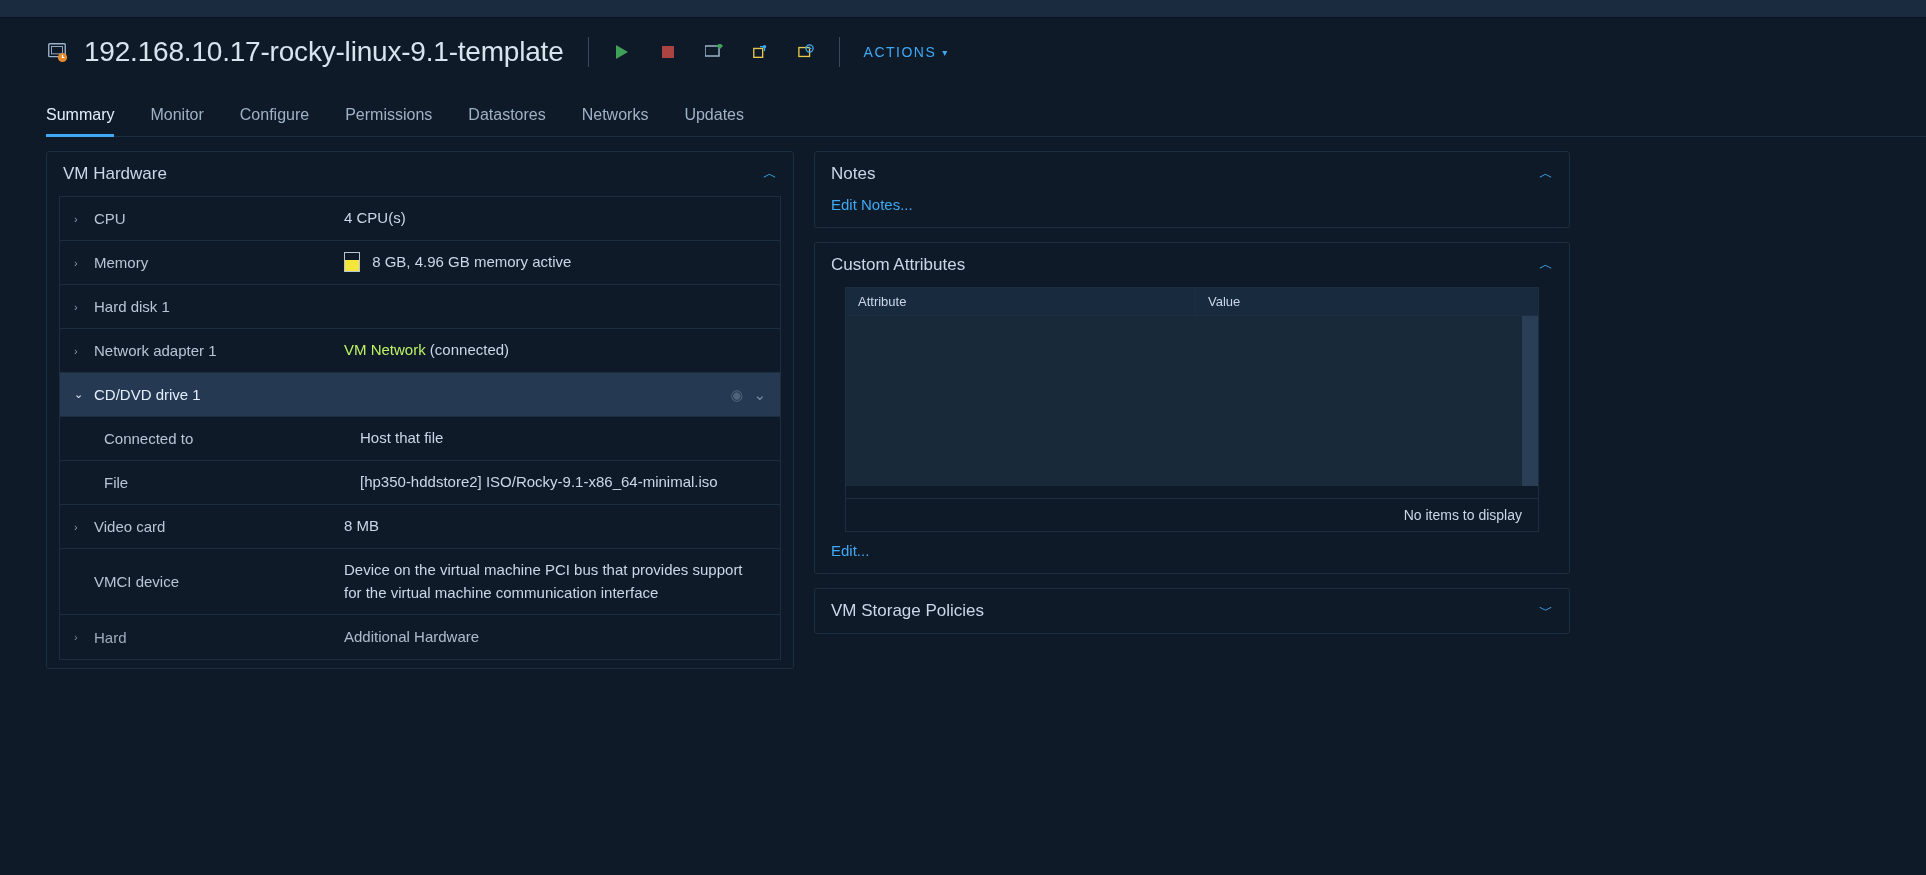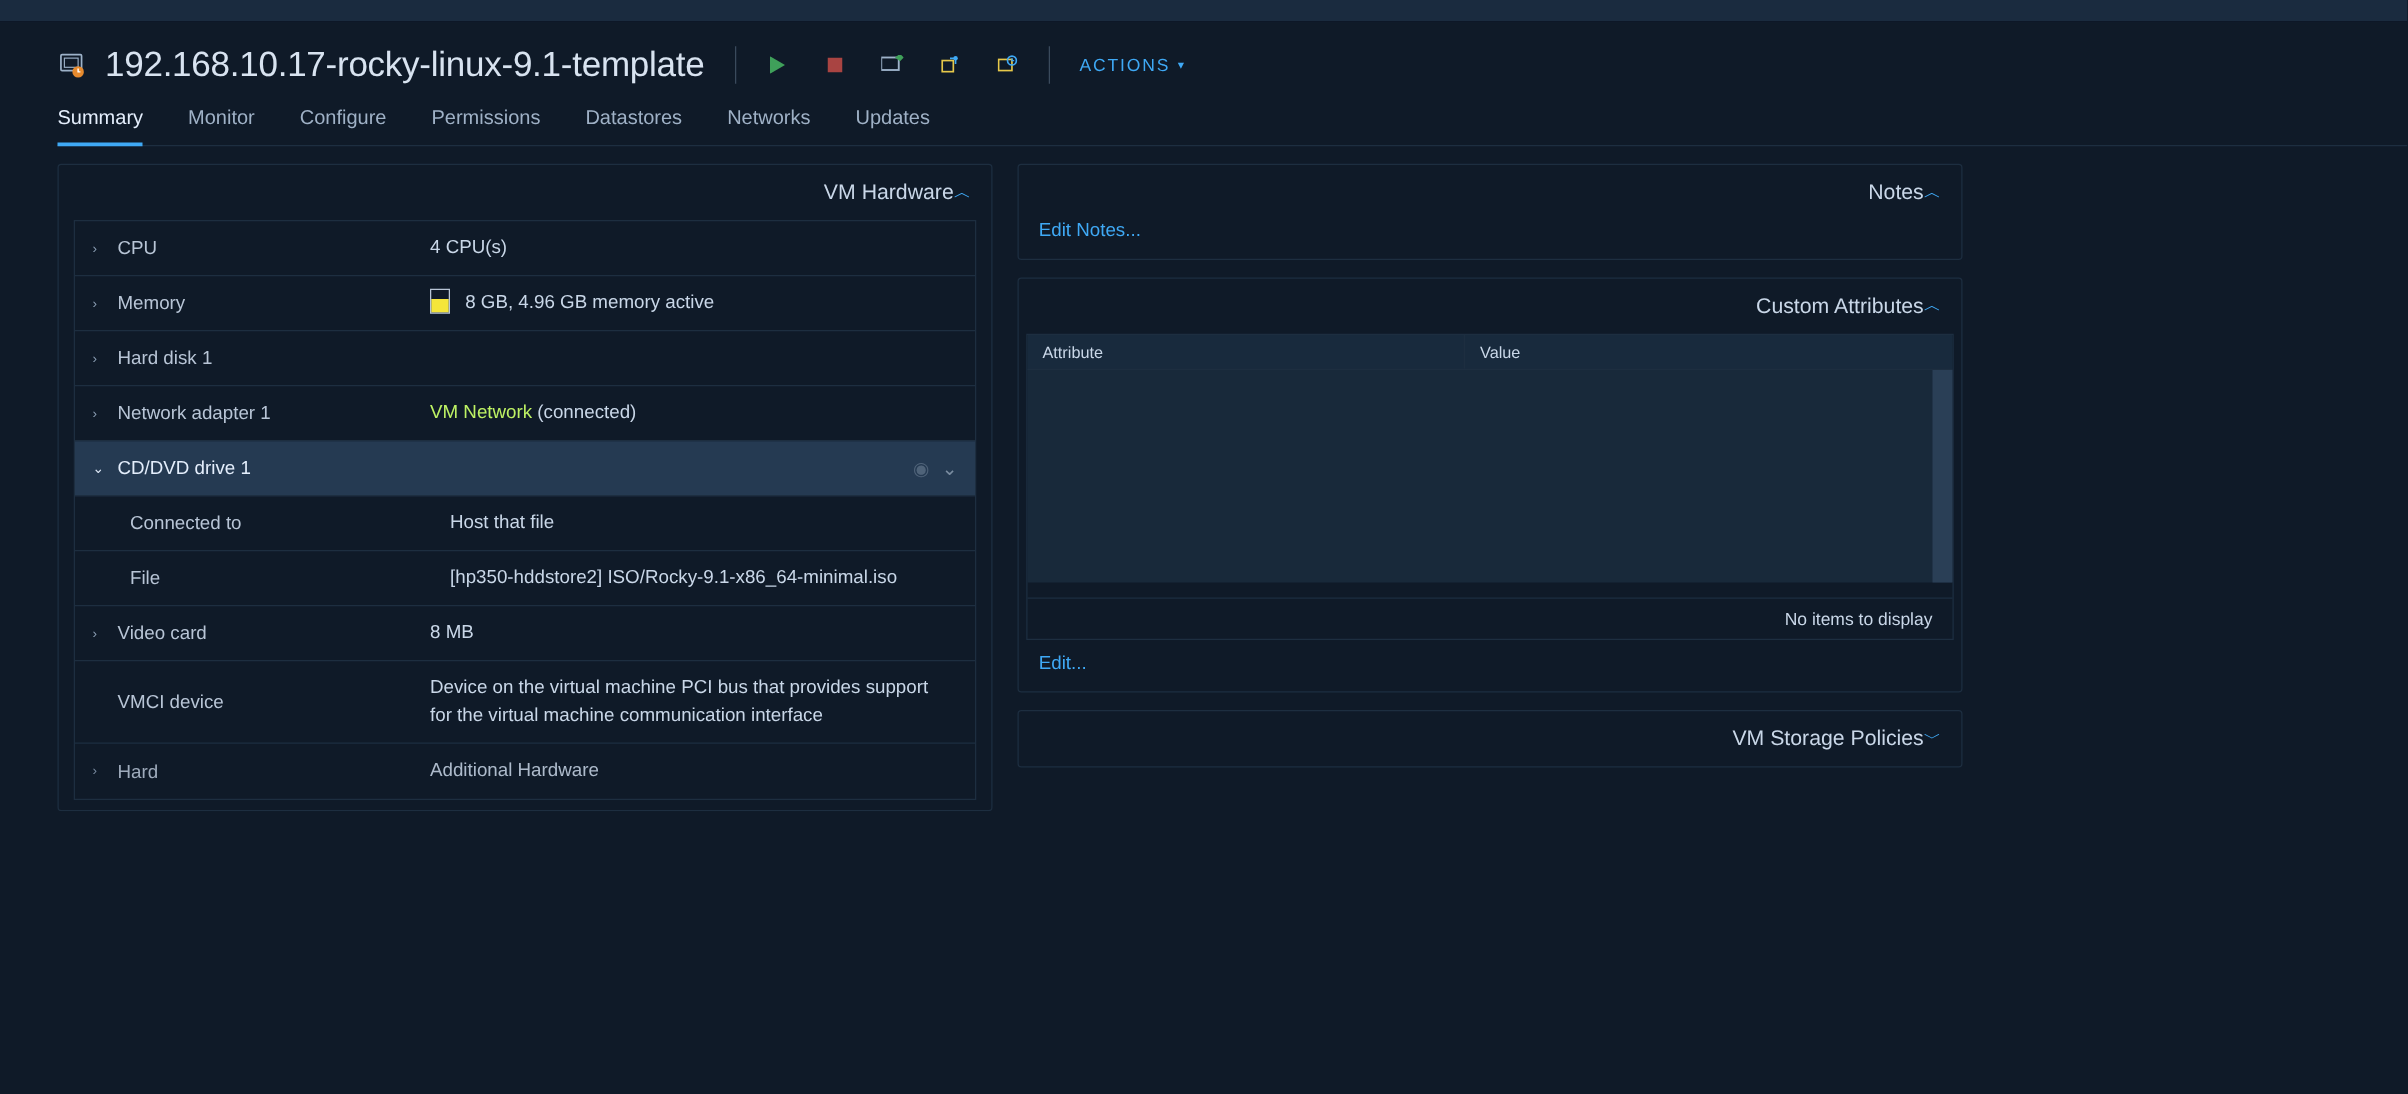--- a/index.html
+++ b/index.html
@@ -40,21 +40,21 @@
   font-size: 14px;
   letter-spacing: 1.5px;
   cursor: pointer;
   display: inline-flex;
   align-items: center;
   gap: 6px;
 }
 .actions-btn .chev { font-size: 10px; color: #3fa9f5; }
 
 
-.tabs { display: flex; gap: 36px; border-bottom: 1px solid #1d2e40; }
+.tabs { display: flex; gap: 36px; border-bottom: 1px solid #1d2e40; margin-top: 20px; }
 .tab {
   padding: 8px 0 12px 0;
   color: #9fb1c6;
   font-size: 16px;
   cursor: pointer;
   position: relative;
 }
 .tab.active {
   color: #e4eefc;
 }
@@ -72,25 +72,26 @@
 .right-col { width: 756px; display: flex; flex-direction: column; gap: 14px; }
 
 
 .card {
   border: 1px solid #1d2e40;
   border-radius: 3px;
   background: #0f1a28;
 }
 .card-header {
   display: flex;
-  justify-content: flex-end;
+  justify-content: space-between;
   align-items: center;
   padding: 12px 16px;
   color: #c9d7e8;
   font-size: 17px;
+  gap: 38px;
 }
 .card-header .chev-up, .card-header .chev-down {
   color: #3fa9f5;
   font-size: 14px;
   cursor: pointer;
 }
 .card-body { padding: 0 0 8px 0; }
 
 
 .hw-table {
@@ -144,21 +145,21 @@
 
 .edit-link {
   color: #3fa9f5;
   padding: 0 16px 14px 16px;
   cursor: pointer;
   display: inline-block;
 }
 
 
 .attr-table-wrap {
-  margin: 0 6px;
+  margin: 0 30px;
   border: 1px solid #1d2e40;
 }
 .attr-head {
   display: flex;
   background: #182a3d;
   border-bottom: 1px solid #1d2e40;
 }
 .attr-head > div {
   padding: 6px 12px;
   font-size: 13px;

